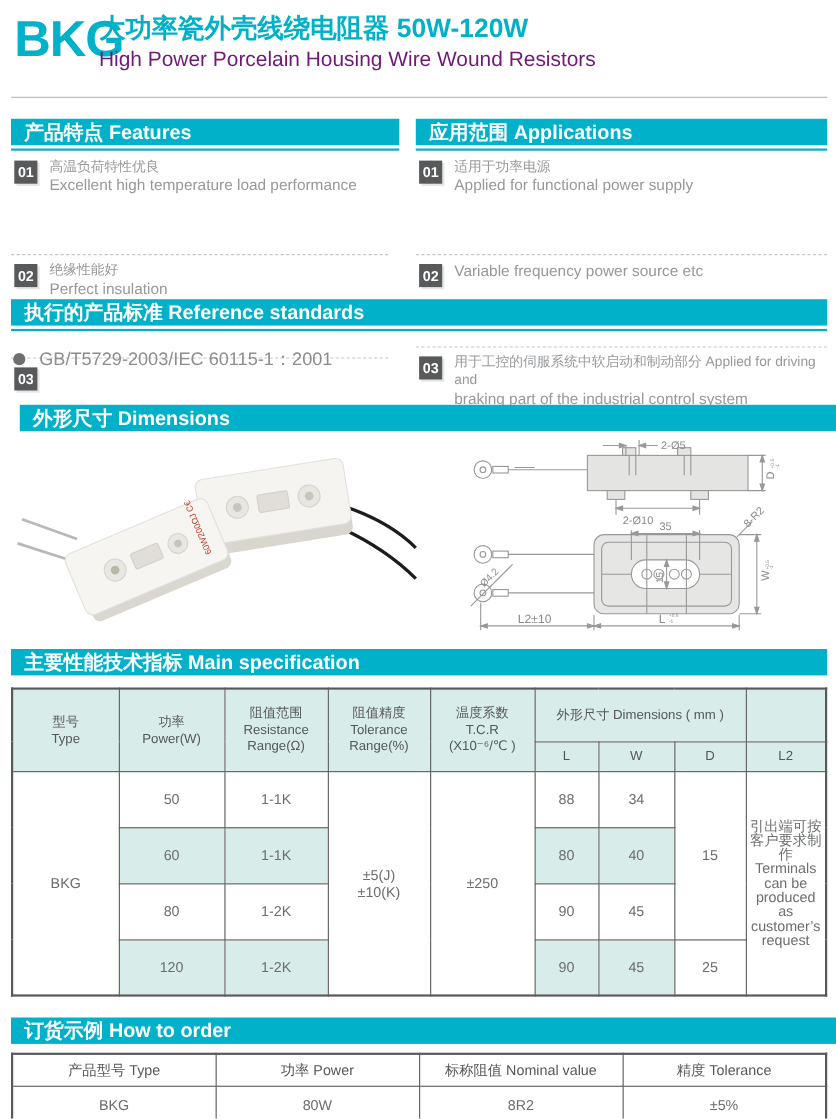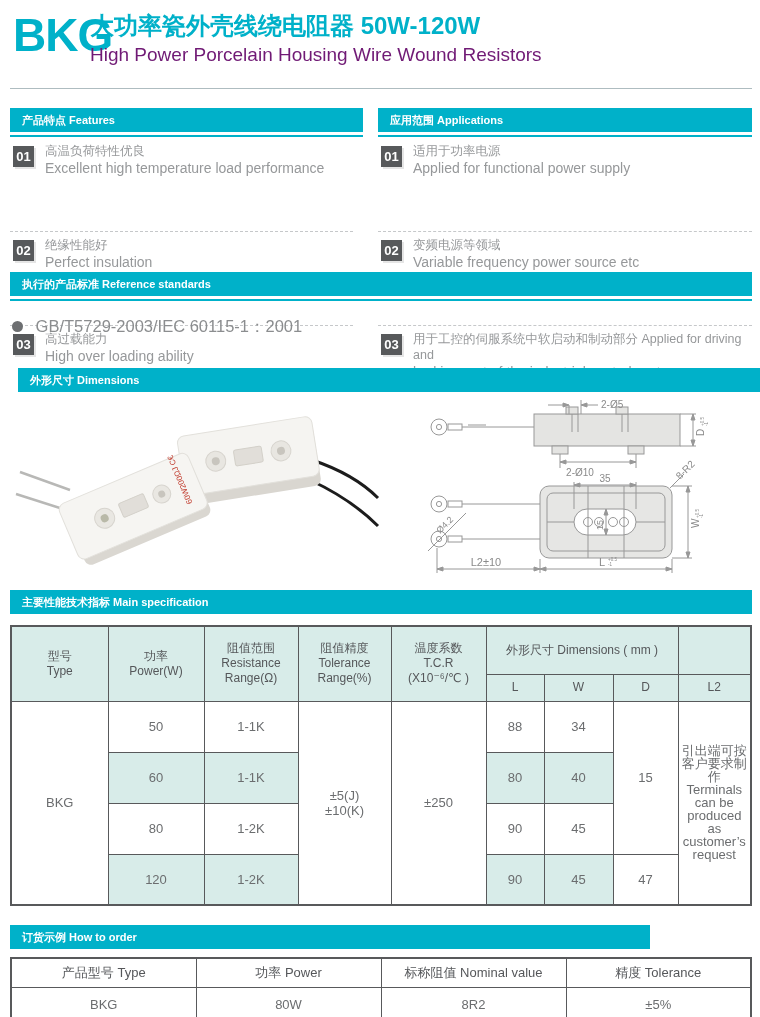--- a/index.html
+++ b/index.html
@@ -7,21 +7,21 @@
     position:relative;width:760px;height:1017px;background:#fff;overflow:hidden;
     font-family:"Liberation Sans","DejaVu Sans",sans-serif;
   }
   
   .logo{position:absolute;left:13px;top:8px;font-size:46px;font-weight:bold;color:#00b1c9;letter-spacing:-1px;}
   .title-zh{position:absolute;left:90px;top:10px;font-size:24px;font-weight:bold;color:#00b1c9;}
   .title-en{position:absolute;left:90px;top:44px;font-size:19px;color:#701a75;}
   .hdr-divider{position:absolute;left:10px;top:88px;width:742px;height:1px;background:#aebcc0;}
   
   .secbar{position:absolute;height:24px;background:#00b1c9;color:#fff;font-weight:bold;
-    font-size:11px;line-height:24px;padding-left:12px;box-sizing:border-box;white-space:nowrap;}
+    font-size:18px;line-height:24px;padding-left:12px;box-sizing:border-box;white-space:nowrap;}
   .secline{position:absolute;height:2px;background:#00b1c9;}
   
   .itemcol{position:absolute;top:138px;}
   .item{display:flex;align-items:flex-start;padding:5px 0 6px 0;}
   .item + .item{border-top:1px dashed #c6c8ca;margin-top:48px;}
   .badge{flex:0 0 21px;width:21px;height:21px;background:#57595b;color:#fff;font-size:13px;
     font-weight:bold;text-align:center;line-height:21px;margin:3px 11px 0 3px;
     box-shadow:2px 2px 0 rgba(0,0,0,0.10);}
   .itxt{flex:1;}
   .itxt .zh{font-size:12.5px;color:#96989a;line-height:16px;}
@@ -74,43 +74,38 @@
     </div>
     <div class="item">
       <div class="badge">02</div>
       <div class="itxt">
         <div class="zh">绝缘性能好</div>
         <div class="en">Perfect insulation</div>
       </div>
     </div>
     <div class="item">
       <div class="badge">03</div>
-      <div class="itxt">
-        <div class="zh">高过载能力</div>
-        <div class="en">High over loading ability</div>
-      </div>
     </div>
   </div>
 
   <div class="secbar" style="left:378px;top:108px;width:374px;">
     <span>应用范围 Applications</span>
   </div>
   <div class="secline" style="left:378px;top:135px;width:374px;"></div>
   <div class="itemcol" style="left:378px;width:374px;">
     <div class="item">
       <div class="badge">01</div>
       <div class="itxt">
         <div class="zh">适用于功率电源</div>
         <div class="en">Applied for functional power supply</div>
       </div>
     </div>
     <div class="item">
       <div class="badge">02</div>
       <div class="itxt">
-        <div class="zh">变频电源等领域</div>
         <div class="en">Variable frequency power source etc</div>
       </div>
     </div>
     <div class="item">
       <div class="badge">03</div>
       <div class="itxt">
         <div class="zh">用于工控的伺服系统中软启动和制动部分 Applied for driving and</div>
         <div class="en">braking part of the industrial control system</div>
       </div>
     </div>
@@ -340,26 +335,26 @@
       <td>80</td>
       <td>1-2K</td>
       <td>90</td>
       <td>45</td>
     </tr>
     <tr class="br">
       <td class="teal">120</td>
       <td class="teal">1-2K</td>
       <td class="teal">90</td>
       <td class="teal">45</td>
-      <td>47</td>
+      <td>25</td>
     </tr>
   </tbody>
     </table>
 
-  <div class="secbar" style="left:10px;top:925px;width:640px;">
+  <div class="secbar" style="left:10px;top:925px;width:750px;">
     <span>订货示例  How to order</span>
   </div>
   <table class="order-table">
     <colgroup>
         <col style="width:185px">
         <col style="width:185px">
         <col style="width:185px">
         <col style="width:185px">
       </colgroup>
     <tbody>

